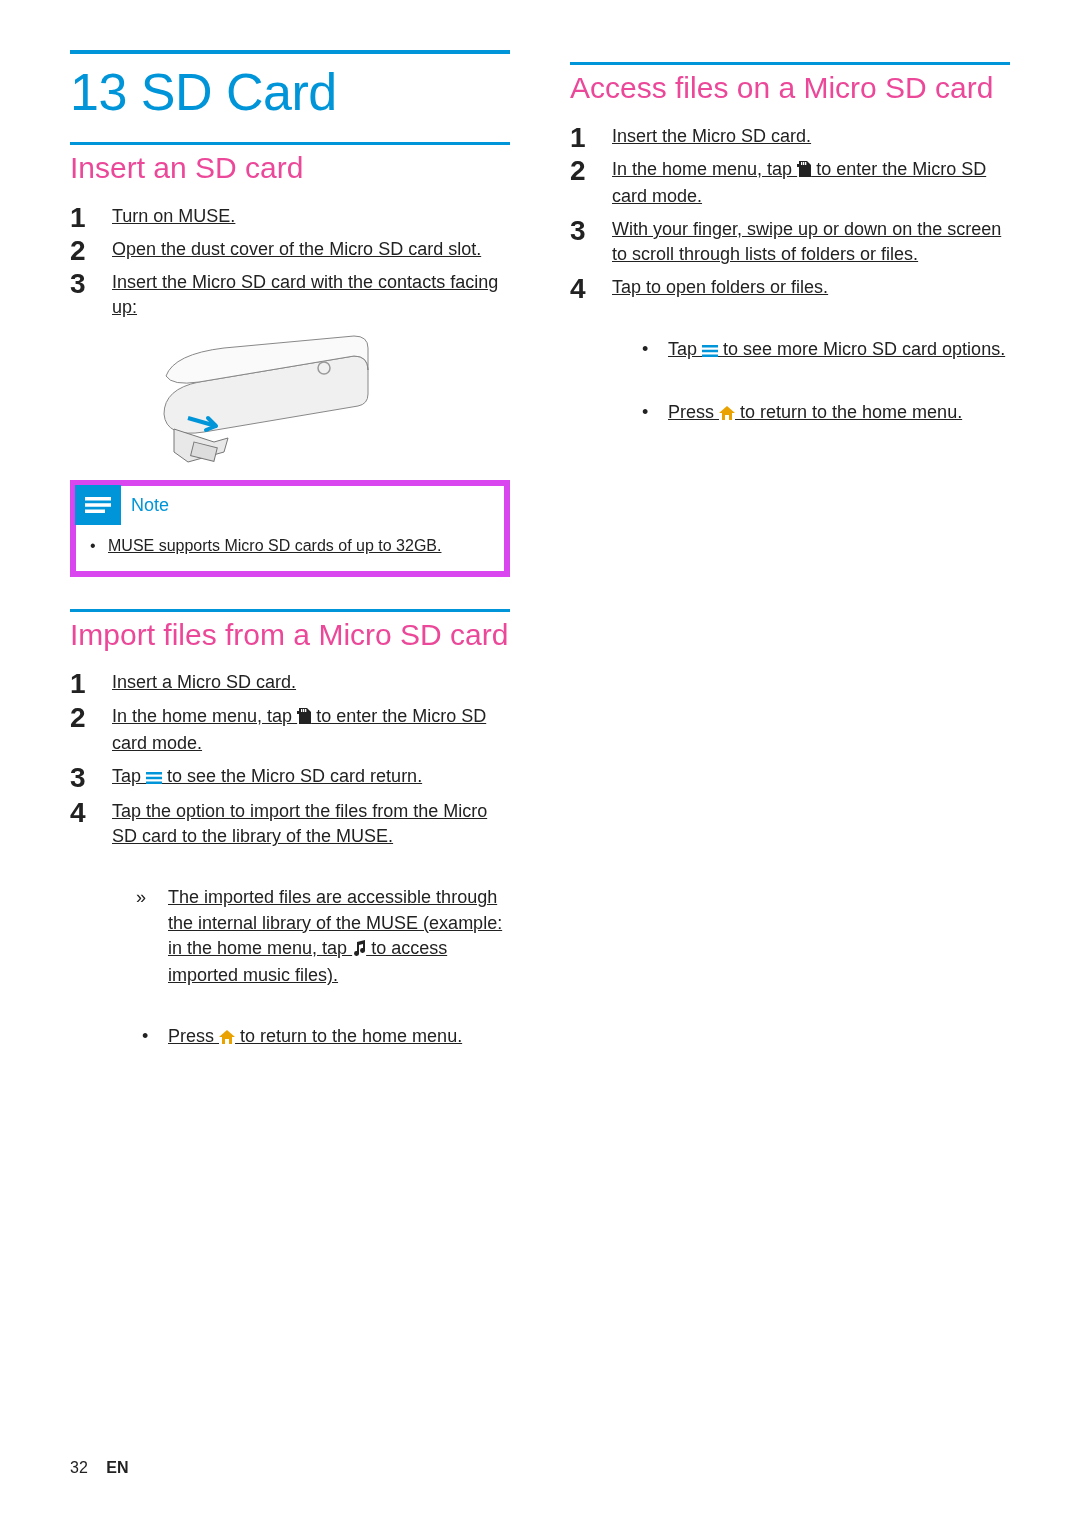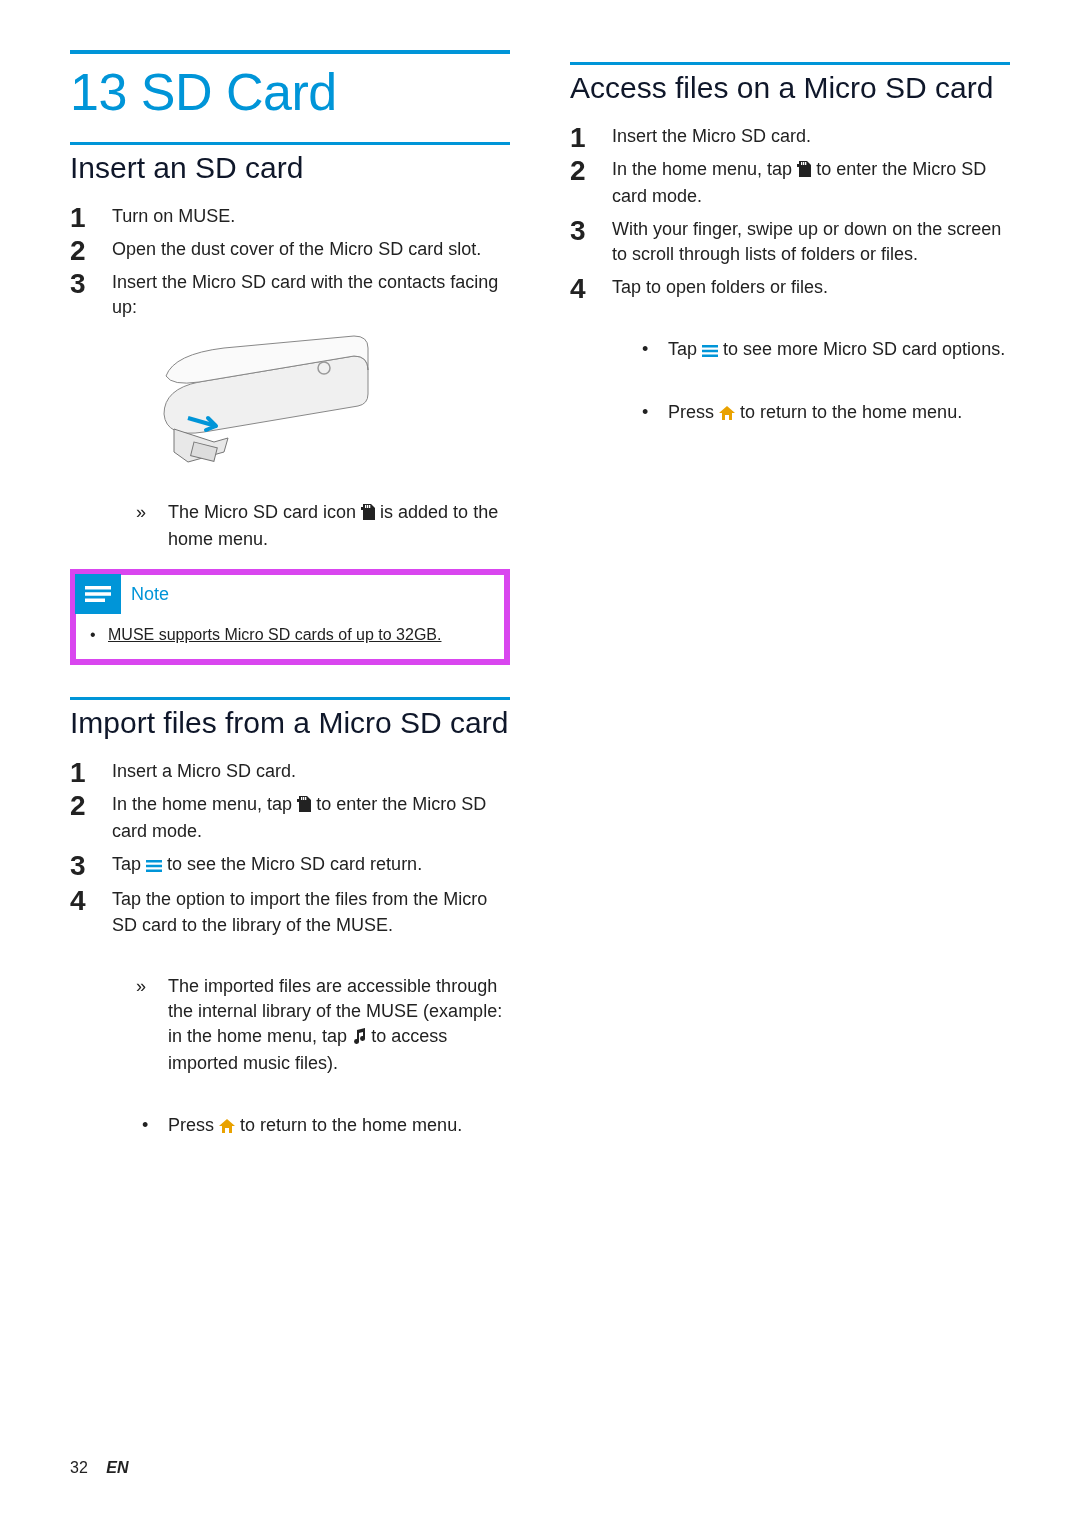--- a/index.html
+++ b/index.html
@@ -32,37 +32,38 @@
   }
   .section-rule.first { margin-top: 18px; }
   h1.chapter-title {
     color: #0095d8;
     font-size: 52px;
     font-weight: 400;
     margin-bottom: 20px;
     letter-spacing: -0.5px;
   }
   h2.section-title {
-    color: #0f172a;
+    color: #ec4899;
     font-size: 30px;
     font-weight: 400;
     line-height: 1.15;
     margin-bottom: 18px;
   }
   ol.steps {
     list-style: none;
     counter-reset: step;
   }
   ol.steps > li {
     counter-increment: step;
     position: relative;
     padding-left: 42px;
     margin-bottom: 8px;
     font-size: 18px;
     line-height: 1.4;
+    text-decoration: underline;
   }
   ol.steps > li::before {
     content: counter(step);
     position: absolute;
     left: 0;
     top: -6px;
     font-size: 28px;
     font-weight: 600;
     color: #222;
   }
@@ -144,21 +145,21 @@
     display: inline-block;
     vertical-align: -2px;
   }
   .footer {
     position: absolute;
     bottom: 50px;
     left: 70px;
     font-size: 16px;
   }
   .footer .pg { margin-right: 14px; text-align: right; }
-  .footer .lang { font-weight: 600; font-style: italic; }
+  .footer .lang { font-weight: 600; }
 </style>
 </head>
 <body>
 
 <div class="columns">
   <div class="col">
 
     <div class="chapter-rule"></div>
     <h1 class="chapter-title">
       <span>13</span> <span>SD Card</span>
@@ -176,30 +177,20 @@
           <svg viewBox="0 0 220 130" width="220" height="130">
             <path d="M10 80 Q10 55 45 48 L200 22 Q214 22 214 36 L214 60 Q214 70 204 72 L50 98 Q12 104 10 80 Z" fill="#f0f0f0" stroke="#888" stroke-width="1"></path>
             <path d="M12 42 Q20 20 70 14 L200 2 Q214 2 214 14 L214 36 Q214 22 200 22 L45 48 Q18 52 12 42 Z" fill="#fafafa" stroke="#888" stroke-width="1"></path>
             <path d="M20 95 L60 108 L74 104 L70 118 L34 128 L20 118 Z" fill="#e8e8e8" stroke="#777" stroke-width="1"></path>
             <rect x="40" y="108" width="24" height="14" transform="rotate(14 40 108)" fill="#ddd" stroke="#777" stroke-width="1"></rect>
             <path d="M34 84 L62 92" stroke="#0095d8" stroke-width="4" fill="none"></path>
             <path d="M62 92 L54 84 M62 92 L52 96" stroke="#0095d8" stroke-width="4" fill="none" stroke-linecap="round"></path>
             <circle cx="170" cy="34" r="6" fill="none" stroke="#999" stroke-width="1.5"></circle>
           </svg>
         </div>
-        <ul class="sub">
-          <li class="arrow">
-            <span>The Micro SD card icon </span><span class="inline-icon"><svg width="14" height="16" viewBox="0 0 14 16">
-                  <path d="M2 0 H10 L14 4 V16 H2 Z M2 0 V3 H0 V6 H2" fill="#222"></path>
-                  <rect x="4" y="1" width="1.3" height="3" fill="#fff"></rect>
-                  <rect x="6" y="1" width="1.3" height="3" fill="#fff"></rect>
-                  <rect x="8" y="1" width="1.3" height="3" fill="#fff"></rect>
-                </svg></span><span> is added to the home menu.</span>
-          </li>
-        </ul>
       </li>
     </ol>
 
     <div class="note-box">
       <div class="note-head">
         <div class="note-icon-box">
           <svg width="26" height="20" viewBox="0 0 26 20">
             <rect x="0" y="2" width="26" height="3.5" fill="#fff"></rect>
             <rect x="0" y="8.25" width="26" height="3.5" fill="#fff"></rect>
             <rect x="0" y="14.5" width="20" height="3.5" fill="#fff"></rect>

